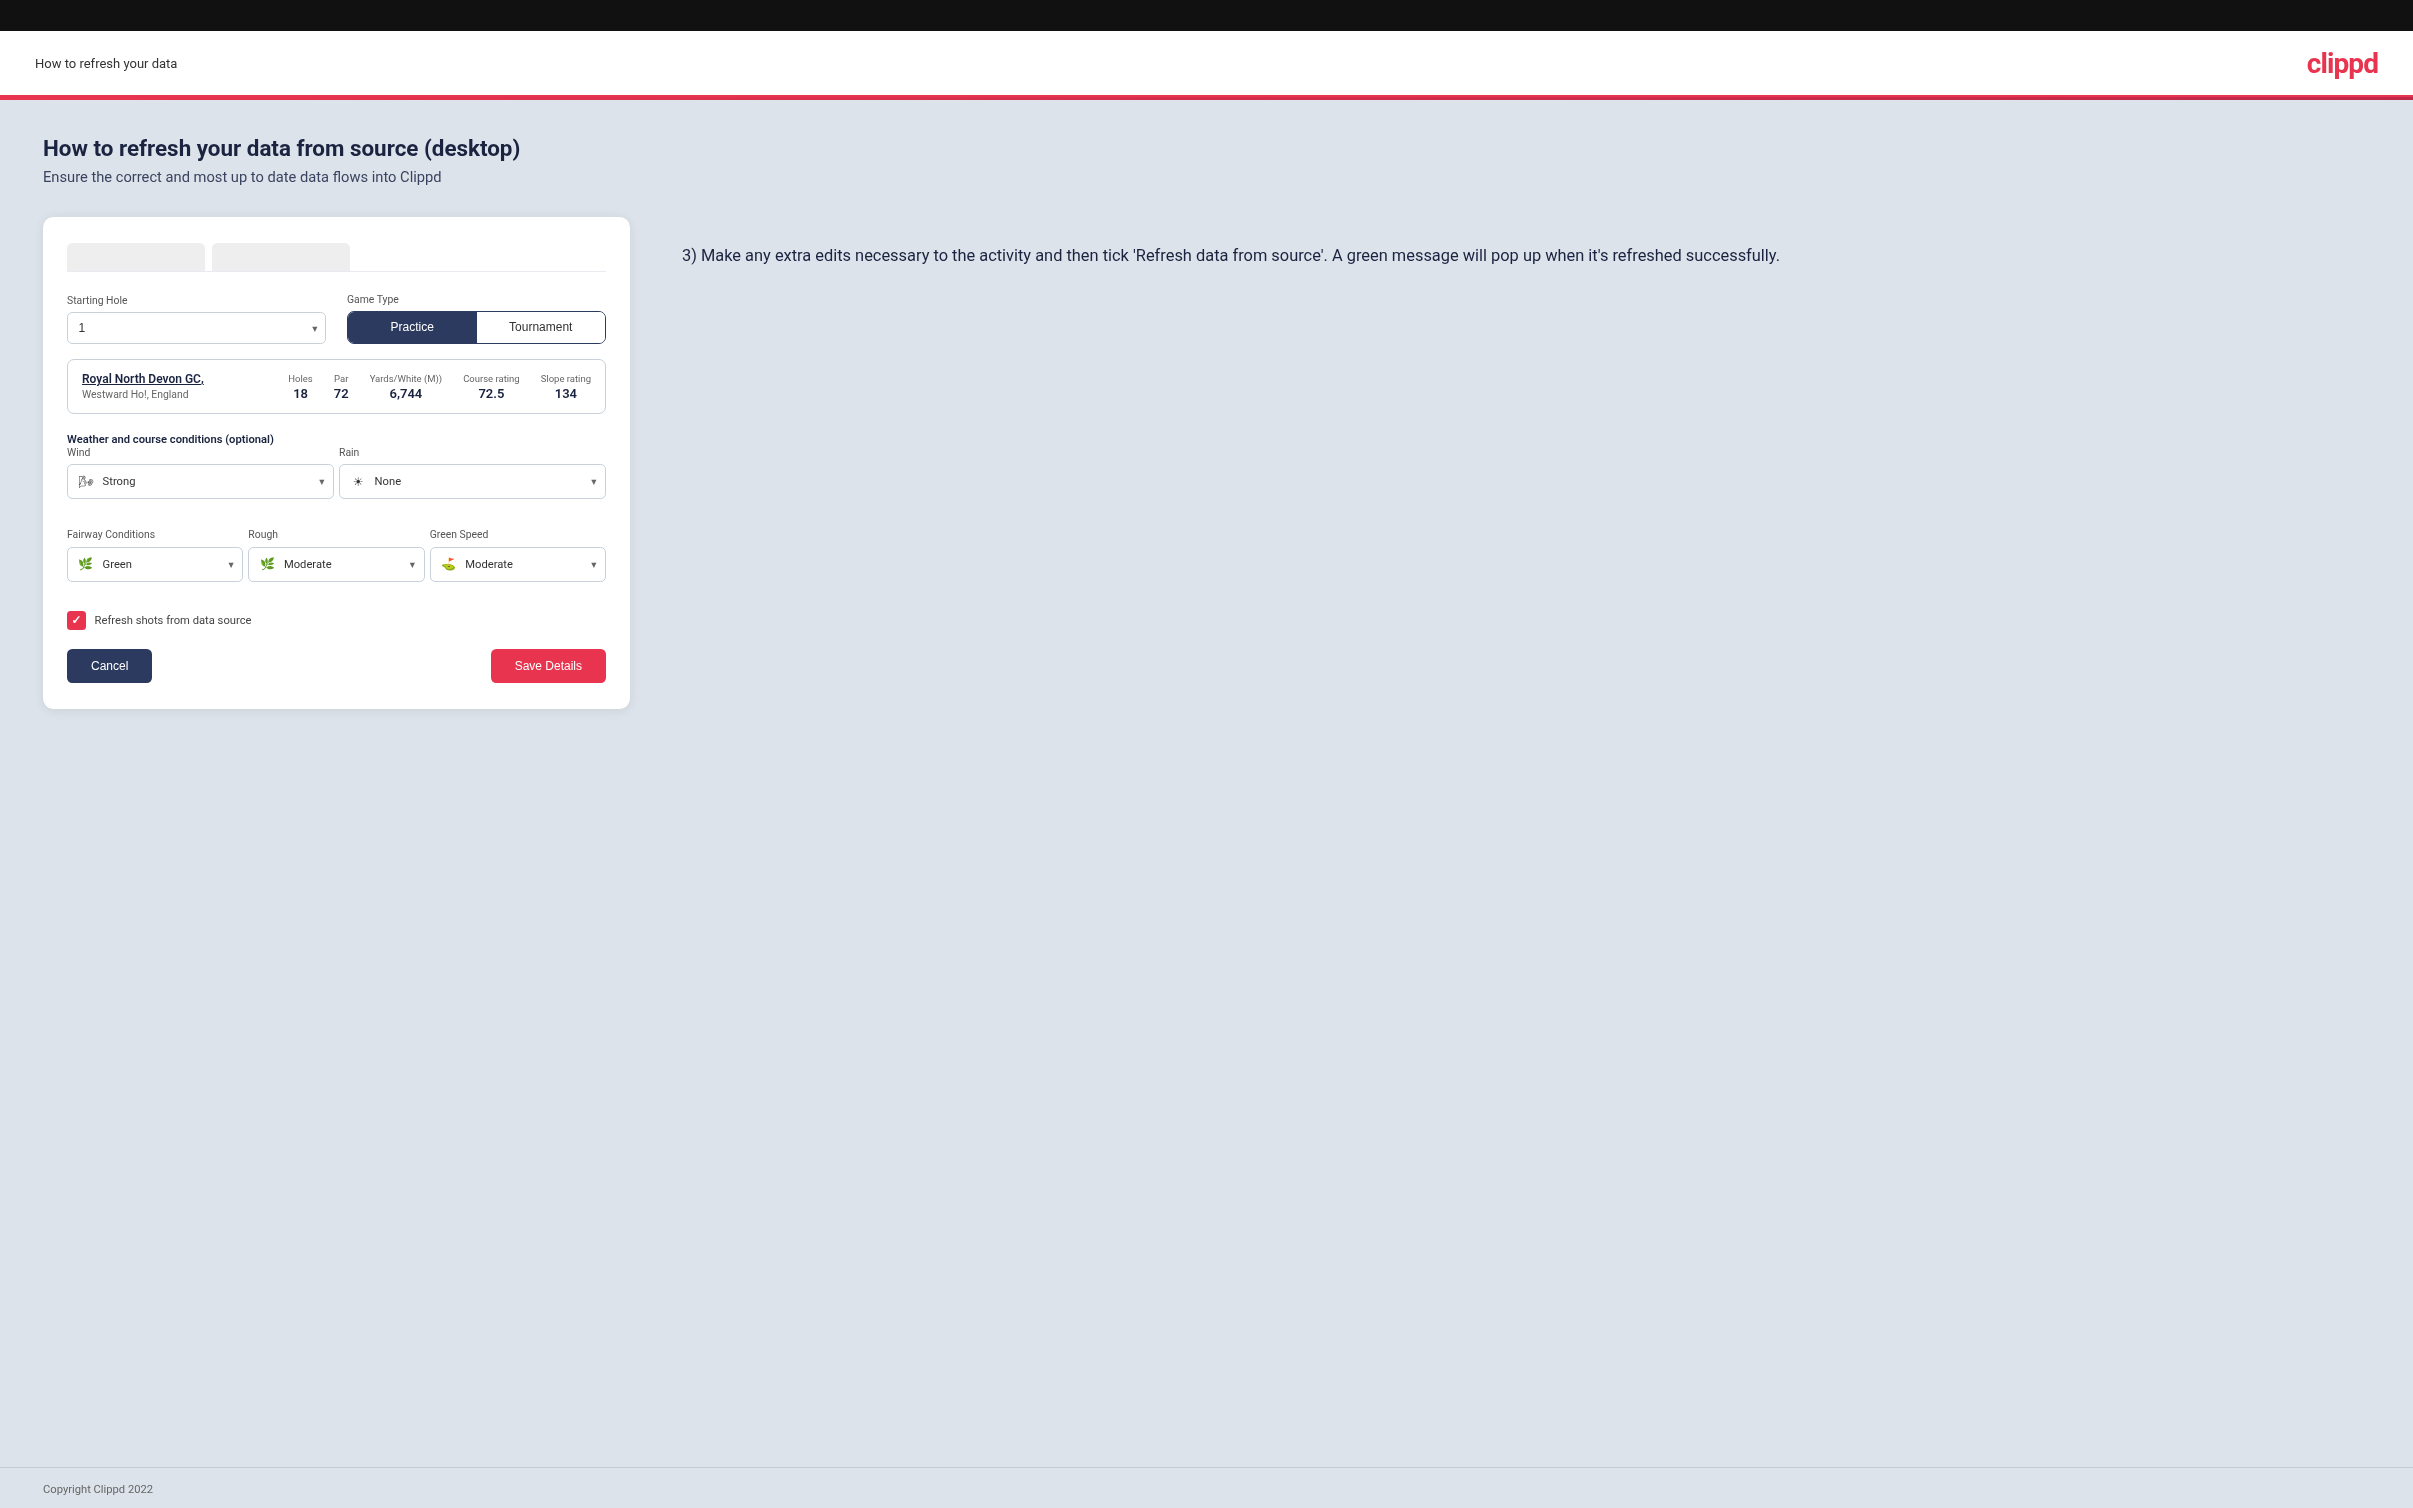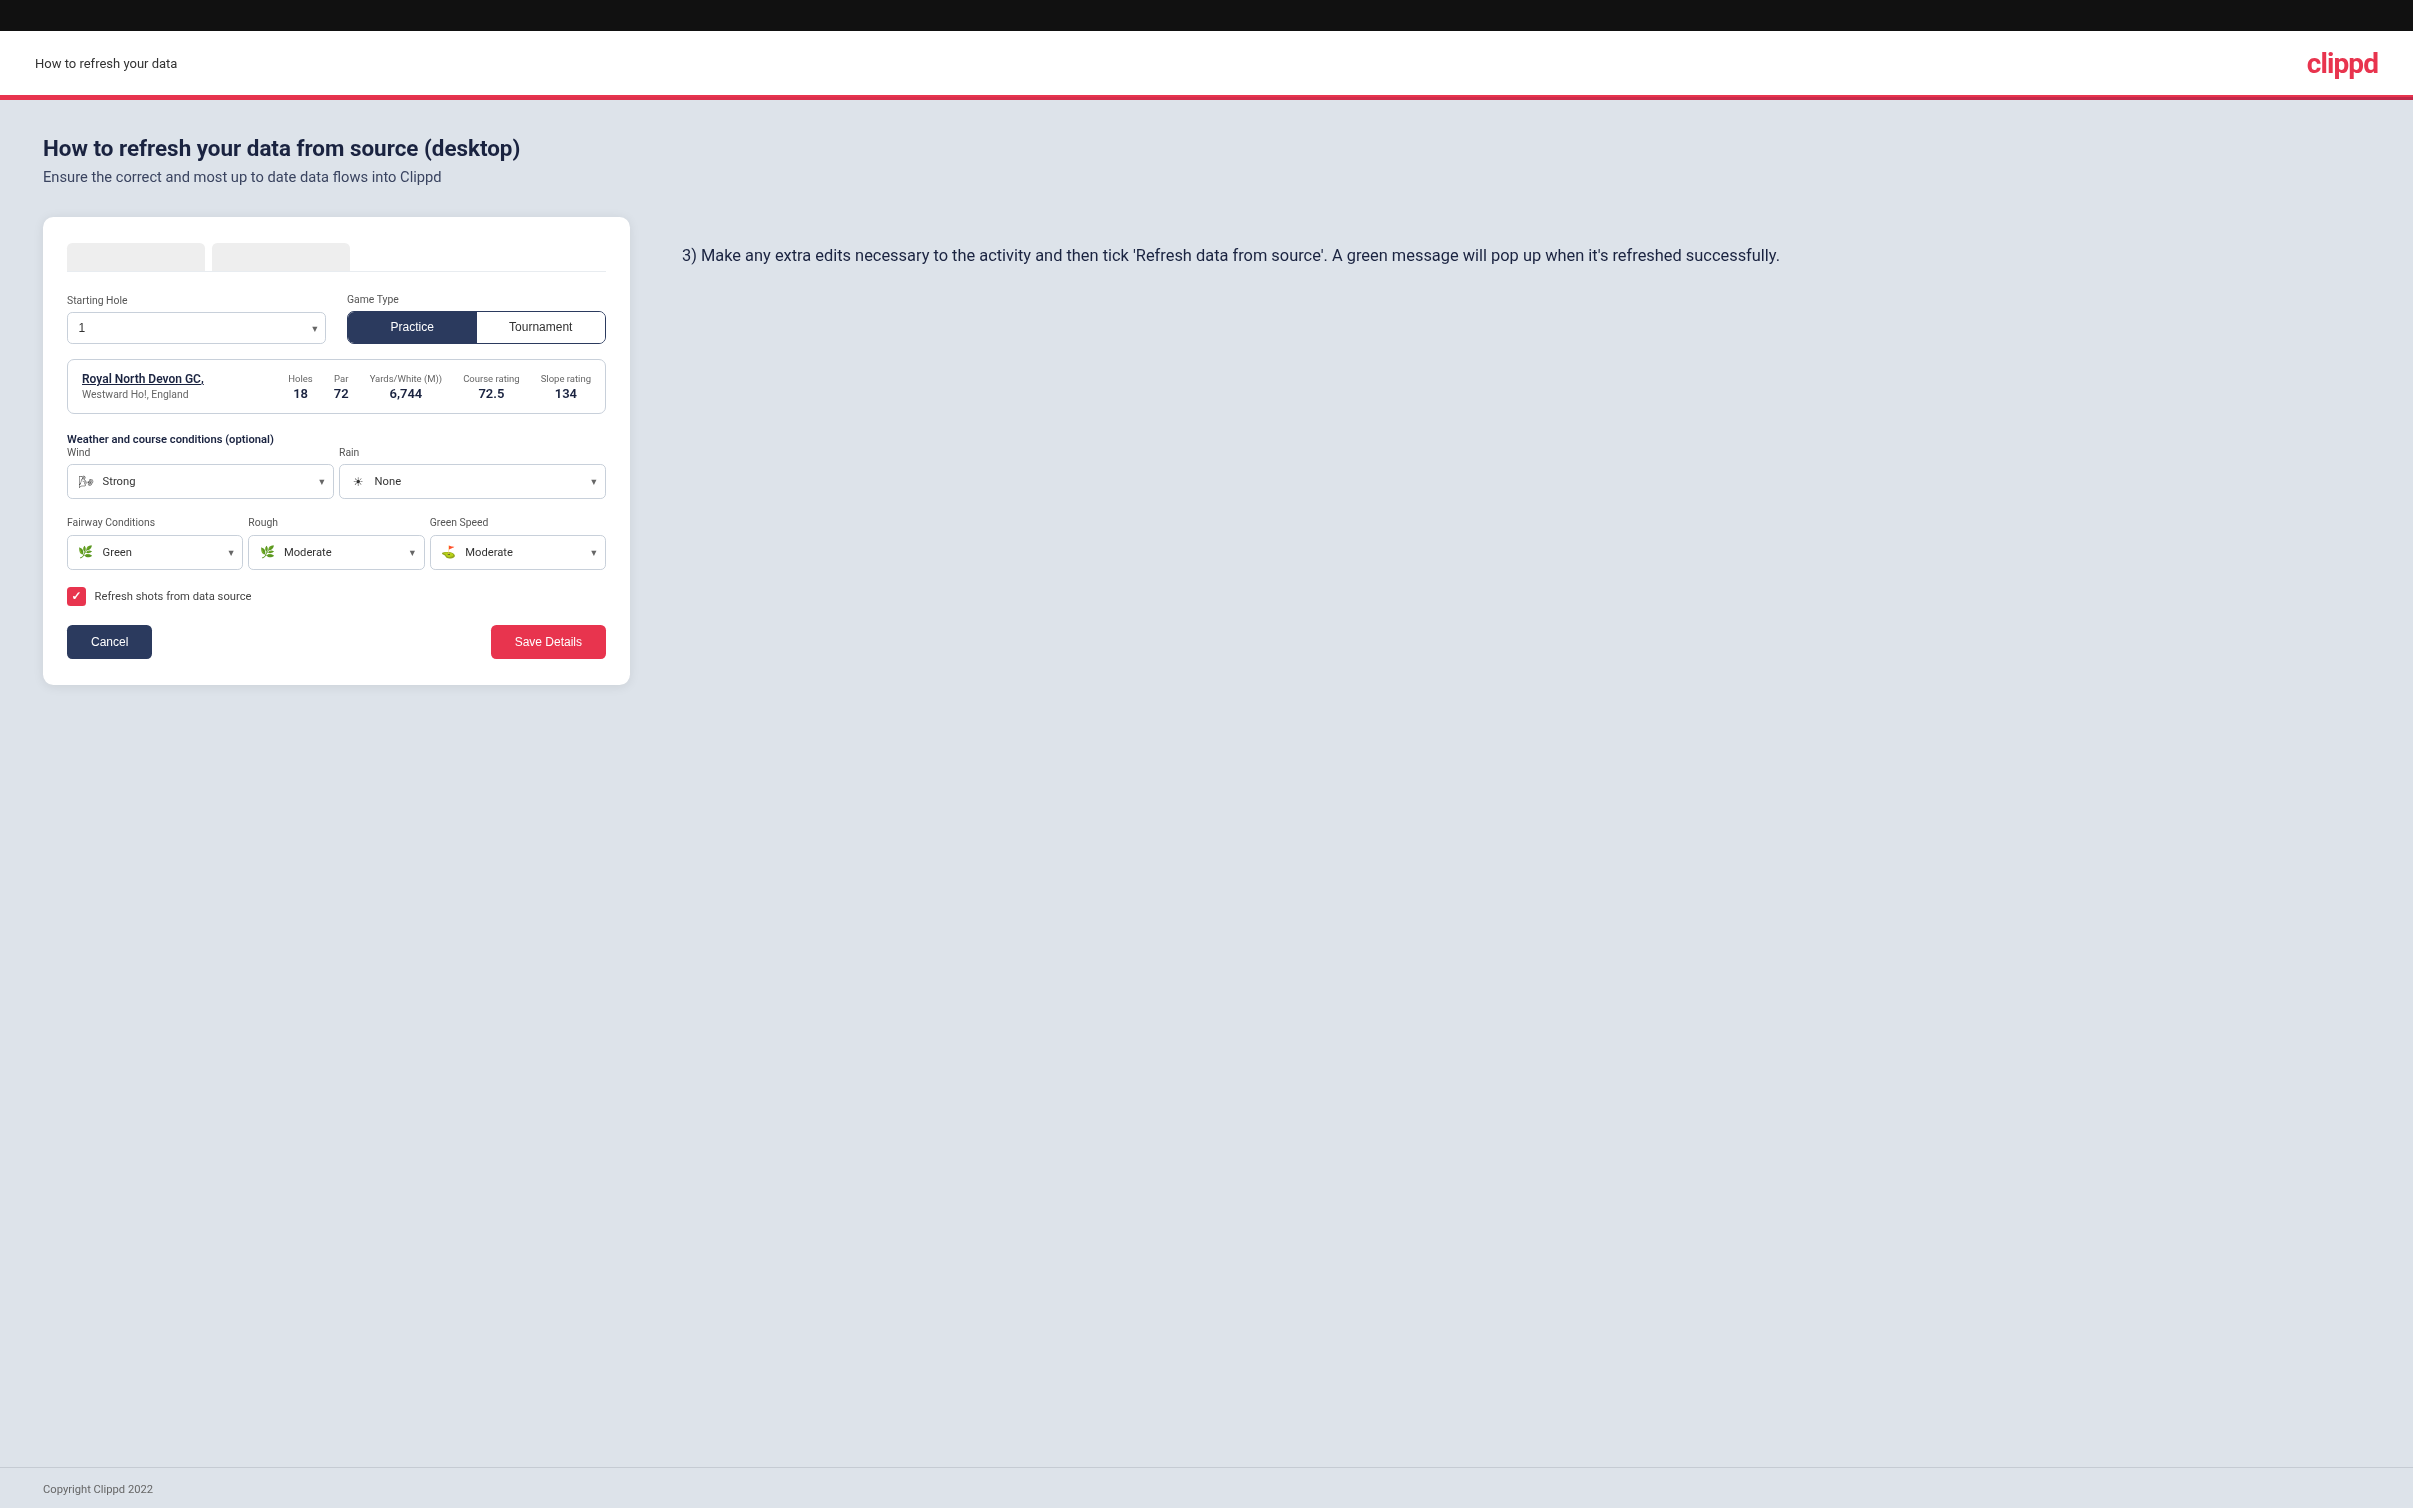--- a/index.html
+++ b/index.html
@@ -180,21 +180,21 @@
       color: #1a2340;
     }
     .section-title {
       font-size: 11.2px;
       font-weight: 600;
       color: #1a2340;
     }
     .conditions-grid {
       display: flex;
       gap: 5px;
-      margin-bottom: 17px;
+      margin-bottom: 29px;
     }
     .dropdown-with-icon {
       display: flex;
       align-items: center;
       border: 1.3px solid #c8d0da;
       border-radius: 5.2px;
       padding: 7px 8.6px;
       gap: 7px;
       cursor: pointer;
       background: #fff;

